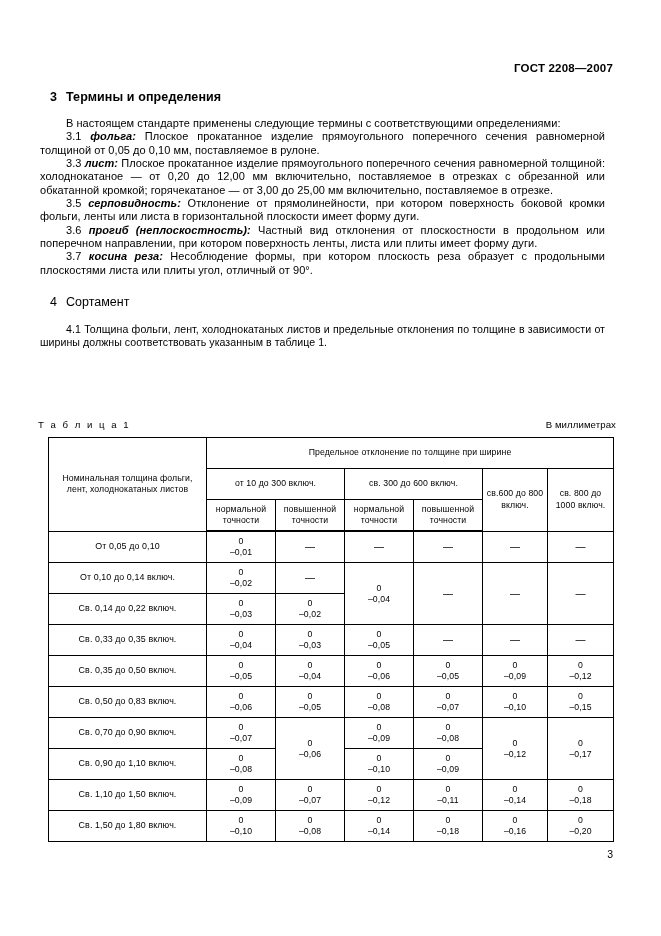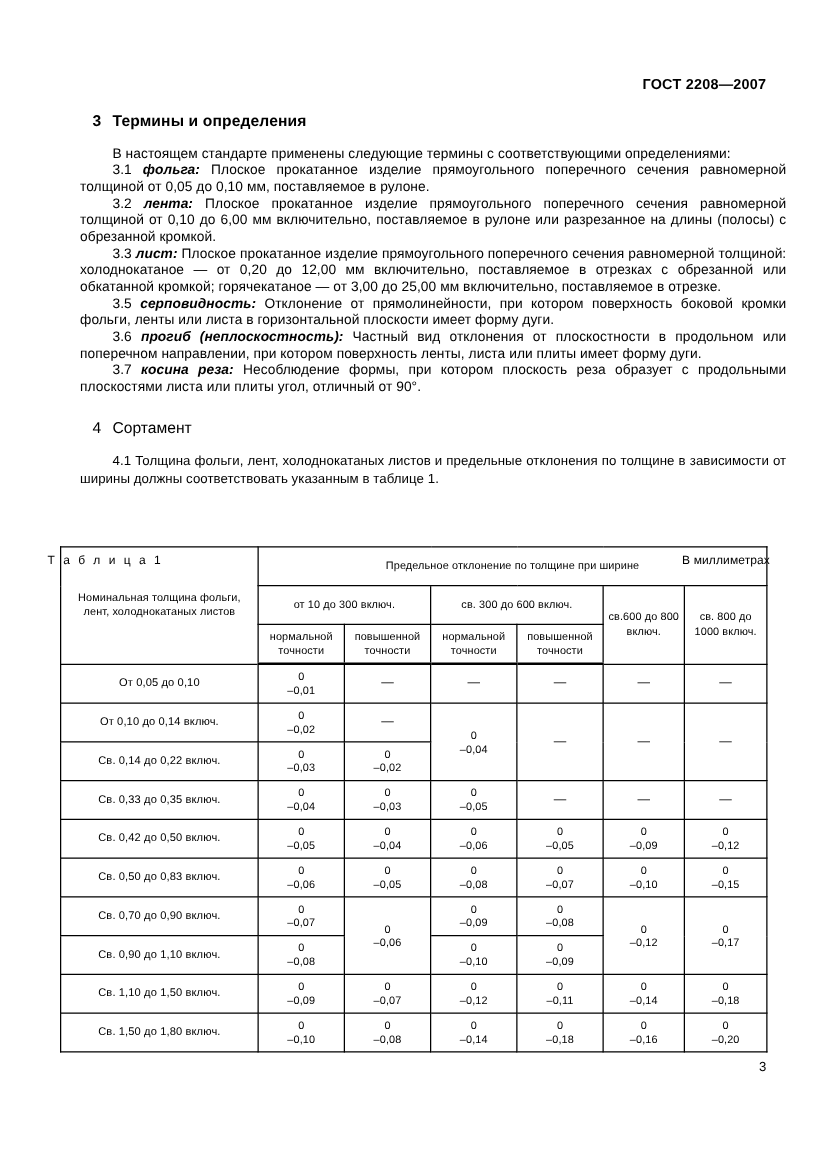--- a/index.html
+++ b/index.html
@@ -29,21 +29,21 @@
     top: 62px;
     font-size: 11.5px;
     font-weight: bold;
     letter-spacing: 0.2px;
     white-space: nowrap;
   }
 
   
   .content {
     position: absolute;
-    left: 64px;
+    left: 40px;
     top: 90px;
     width: 565px;
   }
 
   h2.section-heading {
     font-size: 12.5px;
     font-weight: bold;
     margin: 0 0 13px 0;
     padding-left: 26px;
     letter-spacing: 0.1px;
@@ -83,21 +83,21 @@
   h2.sortament .num {
     display: inline-block;
     width: 16px;
     margin-left: -16px;
   }
 
   
   .table-caption-row {
     position: absolute;
     left: 38px;
-    top: 443px;
+    top: 419px;
     width: 578px;
     font-size: 9.6px;
     display: flex;
     justify-content: space-between;
     align-items: baseline;
   }
   .table-caption-left { letter-spacing: 2.0px; }
   .table-caption-right { letter-spacing: 0.1px; }
 
   
@@ -151,25 +151,20 @@
     </h2>
 
     <p class="para indent">В настоящем стандарте применены следующие термины с соответствующими определениями:</p>
 
     <p class="para indent">
       <span>3.1</span>
       <b class="term">фольга:</b>
       <span>Плоское прокатанное изделие прямоугольного поперечного сечения равномерной толщиной от 0,05 до 0,10 мм, поставляемое в рулоне.</span>
     </p>
 
-    <p class="para indent">
-      <span>3.2</span>
-      <b class="term">лента:</b>
-      <span>Плоское прокатанное изделие прямоугольного поперечного сечения равномерной толщиной от 0,10 до 6,00 мм включительно, поставляемое в рулоне или разрезанное на длины (полосы) с обрезанной кромкой.</span>
-    </p>
 
     <p class="para indent">
       <span>3.3</span>
       <b class="term">лист:</b>
       <span>Плоское прокатанное изделие прямоугольного поперечного сечения равномерной толщиной: холоднокатаное — от 0,20 до 12,00 мм включительно, поставляемое в отрезках с обрезанной или обкатанной кромкой; горячекатаное — от 3,00 до 25,00 мм включительно, поставляемое в отрезке.</span>
     </p>
 
 
     <p class="para indent">
       <span>3.5</span>
@@ -289,21 +284,21 @@
         <td class="val">
             <span class="v2">0</span>
             <span class="v2">–0,05</span>
           </td>
         <td class="val dash">—</td>
         <td class="val dash">—</td>
         <td class="val dash">—</td>
       </tr>
 
       <tr>
-        <td class="rowlabel">Св. 0,42 до 0,50 включ.</td>
+        <td class="rowlabel">Св. 0,35 до 0,50 включ.</td>
         <td class="val">
             <span class="v2">0</span>
             <span class="v2">–0,05</span>
           </td>
         <td class="val">
             <span class="v2">0</span>
             <span class="v2">–0,04</span>
           </td>
         <td class="val">
             <span class="v2">0</span>

